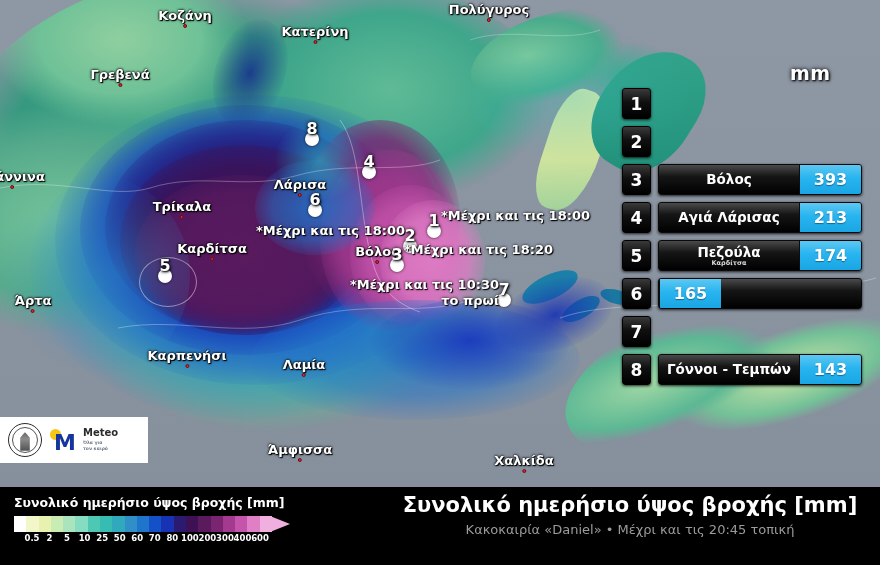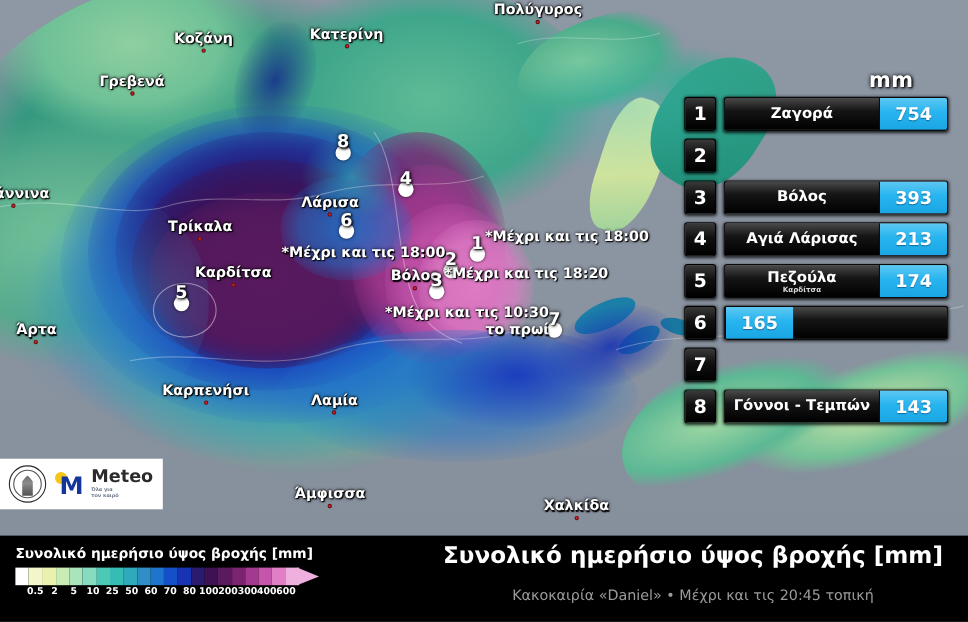--- a/index.html
+++ b/index.html
@@ -236,21 +236,21 @@
     width:11px;height:11px;border-radius:50%;
     background:#f5c518;
   }
   .meteo-mark .m {
     position:absolute; left:4px; top:5px;
     color:#14359b; font-size:22px; font-weight:800;
     font-family:"DejaVu Sans", sans-serif;
     line-height:1;
   }
   .meteo-txt { line-height:1; }
-  .meteo-txt .mt { color:#2b2b2b; font-size:16px; font-weight:700; }
+  .meteo-txt .mt { color:#2b2b2b; font-size:10px; font-weight:700; }
   .meteo-txt .ms { color:#6e7b8c; font-size:4.5px; font-weight:700; margin-top:2px; line-height:1.25; white-space:pre; }
 
   
   #footer {
     position:absolute; left:0; top:487px;
     width:880px; height:78px;
     background:#000;
   }
   #legend { position:absolute; left:14px; top:8px; width:290px; }
   .legend-title {
@@ -276,21 +276,21 @@
   }
   #footer-title {
     position:absolute; left:390px; top:6px; width:480px;
     text-align:center;
   }
   #footer-title .t1 {
     color:#ffffff; font-size:21px; font-weight:700; line-height:1.2;
     white-space:nowrap;
   }
   #footer-title .t2 {
-    color:#9b9b9b; font-size:13px; font-weight:400; margin-top:16px;
+    color:#9b9b9b; font-size:13px; font-weight:400; margin-top:4px;
     white-space:nowrap;
   }
 </style>
 </head>
 <body>
 
 <div id="page">
 
   <div id="map">
     <div class="sea"></div>
@@ -355,21 +355,21 @@
       <path d="M0 188 C60 176 110 200 150 188 C200 172 245 190 295 176 C350 160 400 175 440 160" fill="none" stroke="rgba(255,255,255,.30)" stroke-width="1"></path>
       <path d="M118 328 C180 316 240 340 300 320 C365 298 420 318 470 300" fill="none" stroke="rgba(255,255,255,.30)" stroke-width="1"></path>
       <path d="M340 120 C362 150 358 210 372 260 C380 292 400 305 420 312" fill="none" stroke="rgba(255,255,255,.35)" stroke-width="1"></path>
       <path d="M560 318 C610 300 670 312 720 296 C780 278 830 292 876 278" fill="none" stroke="rgba(255,255,255,.30)" stroke-width="1"></path>
       <path d="M470 40 C510 26 560 44 600 30" fill="none" stroke="rgba(255,255,255,.25)" stroke-width="1"></path>
     </svg>
 
     <div class="lakecircle" style="left:168px; top:282px;"></div>
 
     <div id="cities">
-        <div class="city" style="left: 185px; top: 28px;"><span class="nmtxt">Κοζάνη</span><span class="dot"></span></div>
+        <div class="city" style="left: 185px; top: 8px;"><span class="nmtxt">Κοζάνη</span><span class="dot"></span></div>
         <div class="city" style="left: 315px; top: 24px;"><span class="nmtxt">Κατερίνη</span><span class="dot"></span></div>
         <div class="city" style="left: 489px; top: 2px;"><span class="nmtxt">Πολύγυρος</span><span class="dot"></span></div>
         <div class="city" style="left: 120px; top: 67px;"><span class="nmtxt">Γρεβενά</span><span class="dot"></span></div>
         <div class="city" style="left: 300px; top: 177px;"><span class="nmtxt">Λάρισα</span><span class="dot"></span></div>
         <div class="city" style="left: 182px; top: 199px;"><span class="nmtxt">Τρίκαλα</span><span class="dot"></span></div>
         <div class="city" style="left: 212px; top: 241px;"><span class="nmtxt">Καρδίτσα</span><span class="dot"></span></div>
         <div class="city" style="left: 12px; top: 169px;"><span class="nmtxt">Ιωάννινα</span><span class="dot"></span></div>
         <div class="city" style="left: 33px; top: 293px;"><span class="nmtxt">Άρτα</span><span class="dot"></span></div>
         <div class="city" style="left: 187px; top: 348px;"><span class="nmtxt">Καρπενήσι</span><span class="dot"></span></div>
         <div class="city" style="left: 304px; top: 357px;"><span class="nmtxt">Λαμία</span><span class="dot"></span></div>
@@ -415,26 +415,20 @@
         <div class="station" style="left: 312px; top: 139px;">
           <div class="num">8</div>
           <div class="pin"></div>
         </div>
       </div>
 
     <div class="mm-head">mm</div>
     <div id="ranking">
         <div class="rrow">
           <div class="rrank">1</div>
-          <div class="rbody">
-            <div class="rname">
-              <span class="nm">Ζαγορά</span>
-            </div>
-            <div class="rval">754</div>
-          </div>
         </div>
         <div class="rrow">
           <div class="rrank">2</div>
         </div>
         <div class="rrow">
           <div class="rrank">3</div>
           <div class="rbody">
             <div class="rname">
               <span class="nm">Βόλος</span>
             </div>

